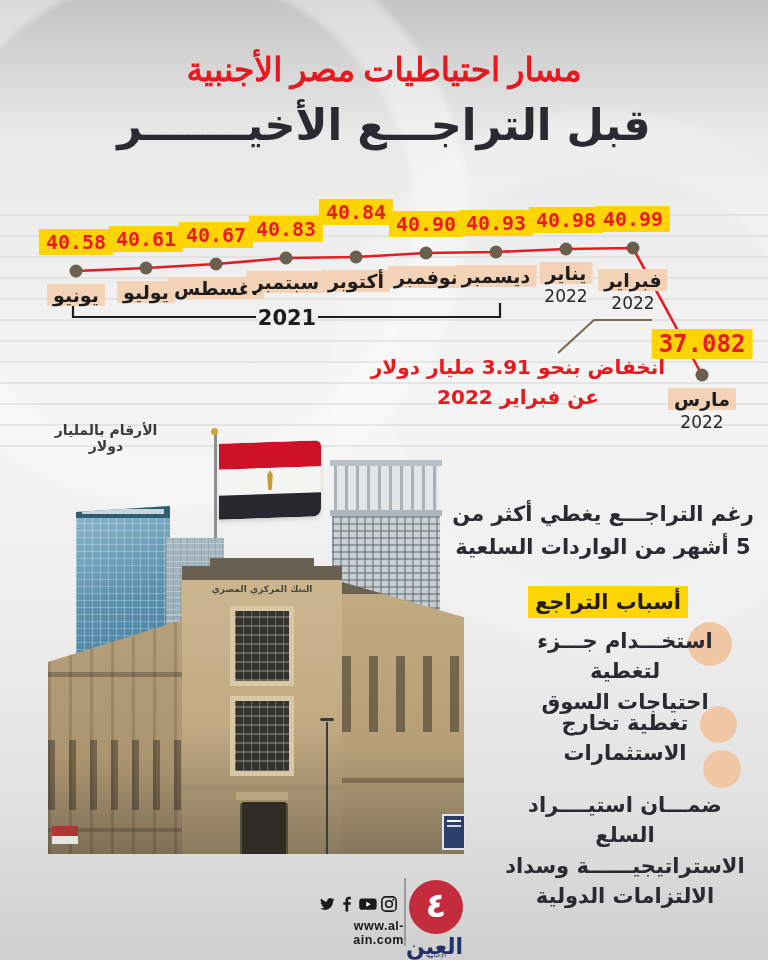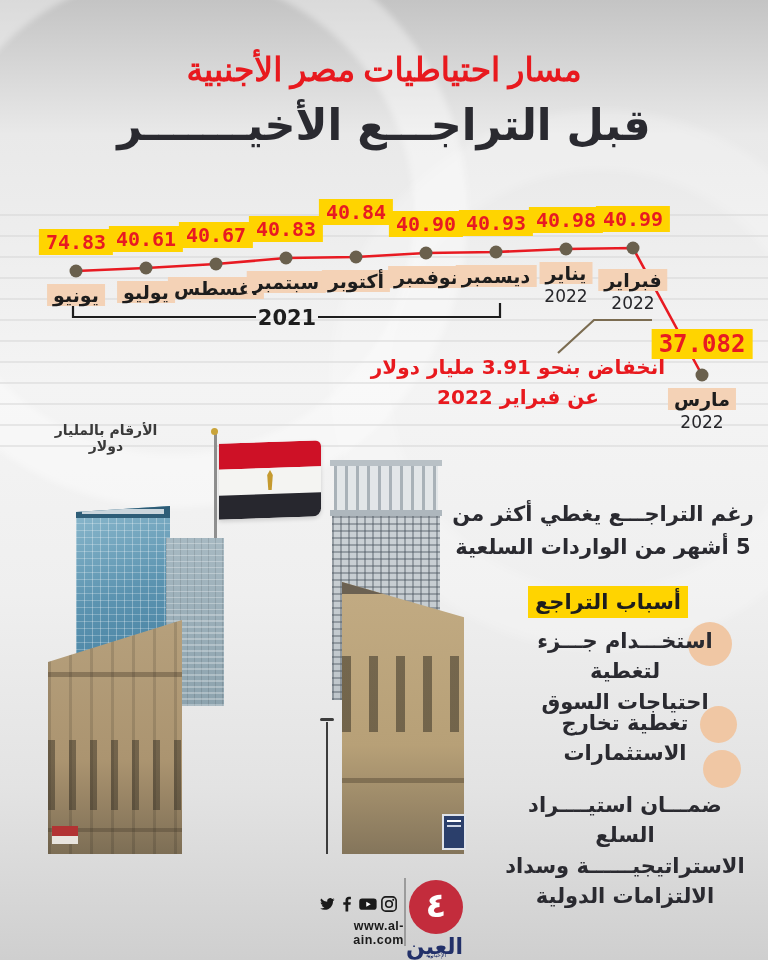--- a/index.html
+++ b/index.html
@@ -74,21 +74,21 @@
     <circle cx="496" cy="252" r="6.5" fill="#6a604d"></circle>
     <circle cx="566" cy="249" r="6.5" fill="#6a604d"></circle>
     <circle cx="633" cy="248" r="6.5" fill="#6a604d"></circle>
     <circle cx="702" cy="375" r="6.5" fill="#6a604d"></circle>
   </svg>
 
 <div class="abs title1" dir="rtl">مسار احتياطيات مصر الأجنبية</div>
 <div class="abs title2" dir="rtl">قبل التراجـــع الأخيـــــــر</div>
 
 <div id="chart-layer">
-    <div class="val" style="left: 76px; top: 255px;">74.83</div>
+    <div class="val" style="left: 76px; top: 255px;">40.58</div>
     <div class="mon" style="left: 76px; top: 284px;"><span class="name" dir="rtl">يونيو</span></div>
     <div class="val" style="left: 146px; top: 252px;">40.61</div>
     <div class="mon" style="left: 146px; top: 281px;"><span class="name" dir="rtl">يوليو</span></div>
     <div class="val" style="left: 216px; top: 248px;">40.67</div>
     <div class="mon" style="left: 216px; top: 277px;"><span class="name" dir="rtl">أغسطس</span></div>
     <div class="val" style="left: 286px; top: 242px;">40.83</div>
     <div class="mon" style="left: 286px; top: 271px;"><span class="name" dir="rtl">سبتمبر</span></div>
     <div class="val" style="left: 356px; top: 225px;">40.84</div>
     <div class="mon" style="left: 356px; top: 270px;"><span class="name" dir="rtl">أكتوبر</span></div>
     <div class="val" style="left: 426px; top: 237px;">40.90</div>
@@ -146,20 +146,32 @@
   <div style="left:0;top:128px;width:424px;height:296px;">
 
     <div style="left:4px;top:62px;width:134px;height:234px;clip-path:polygon(0 18%,100% 0,100% 100%,0 100%);background:
         repeating-linear-gradient(90deg,rgba(0,0,0,.12) 0 3px,transparent 3px 21px),
         linear-gradient(180deg,#b6a07c 0%,#ab9470 60%,#7d6e55 100%);">
       <div style="left:0;top:52px;width:134px;height:5px;background:rgba(60,50,35,.35);"></div>
       <div style="left:0;top:120px;width:134px;height:70px;background:repeating-linear-gradient(90deg,rgba(45,40,30,.45) 0 7px,transparent 7px 21px);"></div>
       <div style="left:0;top:208px;width:134px;height:4px;background:rgba(60,50,35,.3);"></div>
     </div>
 
+    <div style="left:138px;top:8px;width:160px;height:288px;background:linear-gradient(180deg,#cdb791 0%,#c2ab83 55%,#8a7a5e 100%);">
+      <div style="left:28px;top:-8px;width:104px;height:10px;background:#6b6152;"></div>
+      <div style="left:0;top:0;width:160px;height:14px;background:#6b6152;"></div>
+      <div dir="rtl" style="left:0;top:18px;width:160px;text-align:center;font-size:9px;color:#4a4439;font-weight:bold;">البنك المركزي المصري</div>
+      <div style="left:48px;top:40px;width:64px;height:80px;background:#33332d;border:5px solid #d8c8a6;
+           box-sizing:border-box;background-image:repeating-linear-gradient(90deg,rgba(210,205,190,.35) 0 1.5px,transparent 1.5px 8px),repeating-linear-gradient(0deg,rgba(210,205,190,.3) 0 1.5px,transparent 1.5px 9px);"></div>
+      <div style="left:48px;top:130px;width:64px;height:80px;background:#33332d;border:5px solid #d8c8a6;
+           box-sizing:border-box;background-image:repeating-linear-gradient(90deg,rgba(210,205,190,.35) 0 1.5px,transparent 1.5px 8px),repeating-linear-gradient(0deg,rgba(210,205,190,.3) 0 1.5px,transparent 1.5px 9px);"></div>
+      <div style="left:0;top:218px;width:160px;height:6px;background:#9f8f6f;"></div>
+      <div style="left:54px;top:226px;width:52px;height:8px;background:#b9a77f;"></div>
+      <div style="left:58px;top:236px;width:44px;height:52px;background:#2e2c26;border-radius:4px 4px 0 0;border-left:2px solid #54503f;border-right:2px solid #54503f;"></div>
+    </div>
 
     <div style="left:298px;top:24px;width:122px;height:272px;clip-path:polygon(0 0,100% 13%,100% 100%,0 100%);background:linear-gradient(180deg,#c2ab83 0%,#b7a077 60%,#84755b 100%);">
       <div style="left:0;top:0;width:122px;height:12px;background:#6b6152;"></div>
       <div style="left:0;top:74px;width:122px;height:76px;background:repeating-linear-gradient(90deg,rgba(45,40,30,.5) 0 9px,transparent 9px 27px);"></div>
       <div style="left:0;top:196px;width:122px;height:5px;background:rgba(60,50,35,.35);"></div>
     </div>
 
     <div style="left:282px;top:164px;width:2px;height:132px;background:#3c3c3c;"></div>
     <div style="left:276px;top:160px;width:14px;height:3px;background:#3c3c3c;border-radius:2px;"></div>
 

